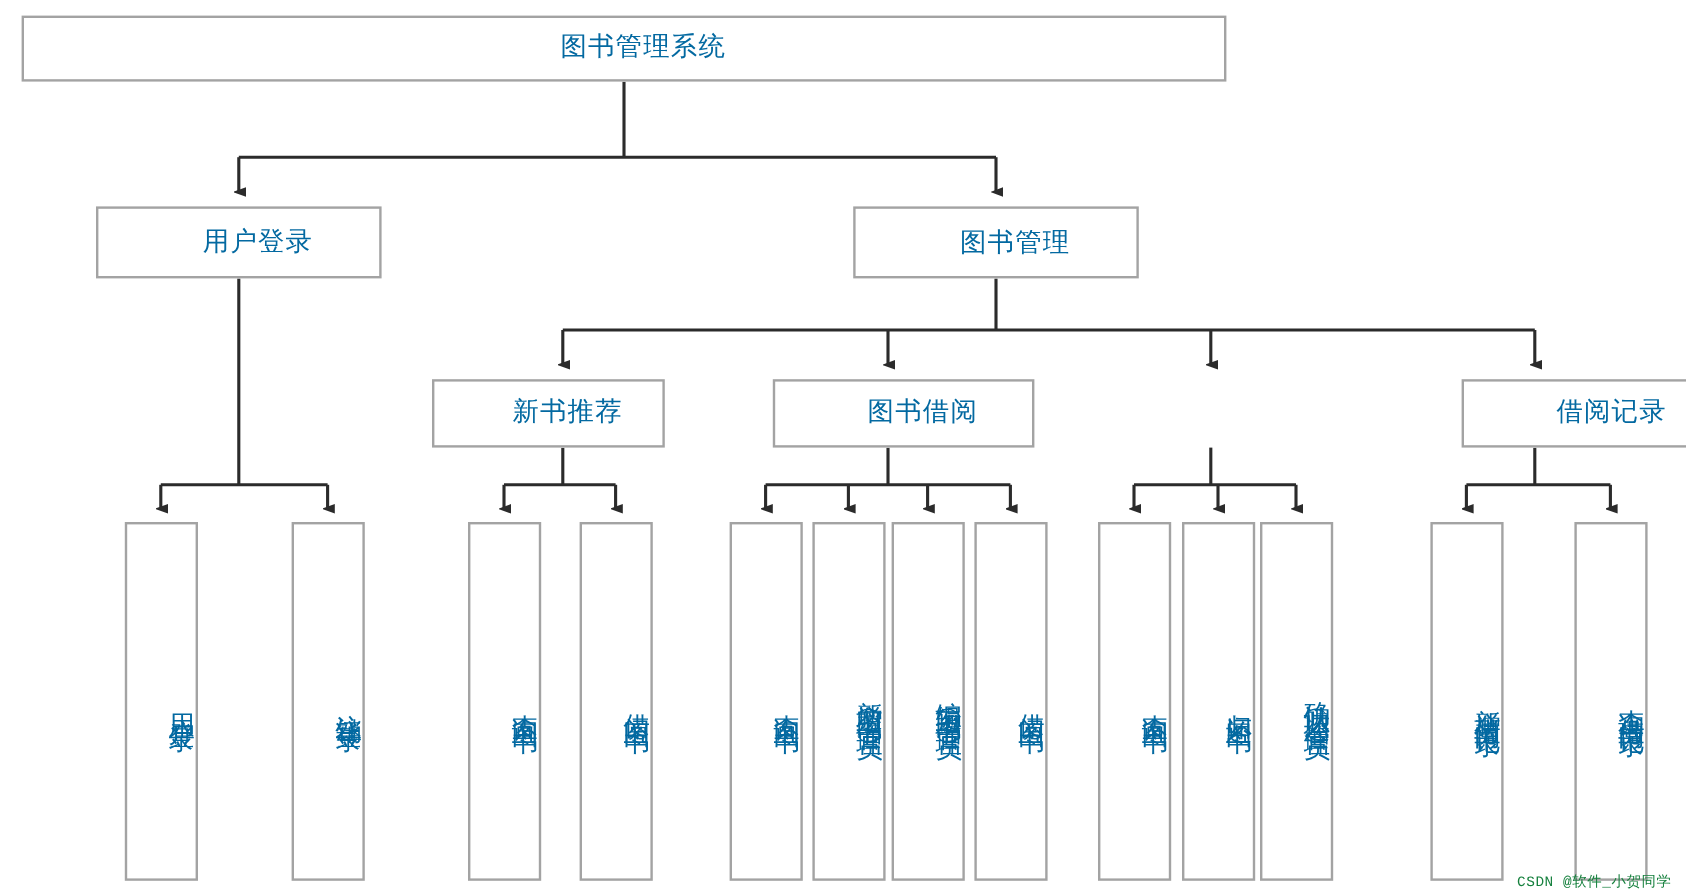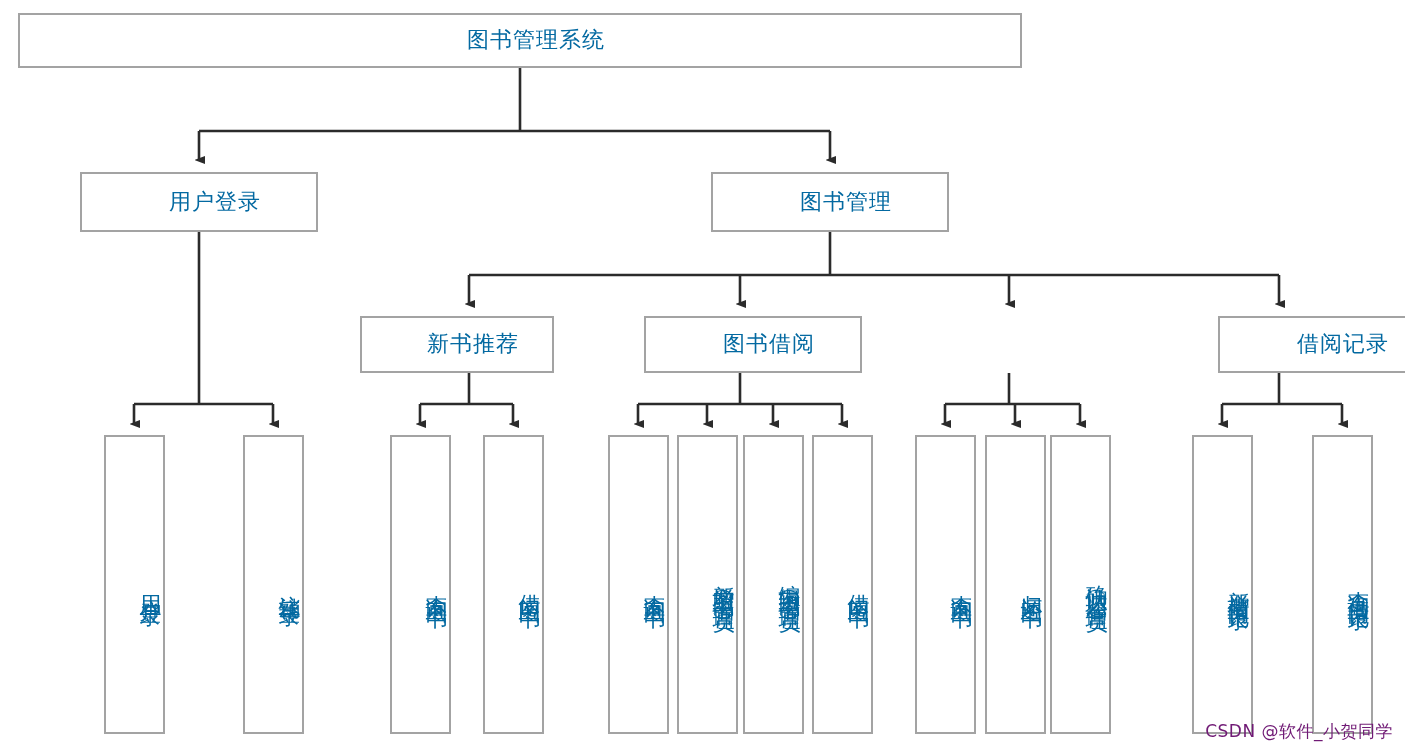--- a/index.html
+++ b/index.html
@@ -54,24 +54,25 @@
   }
   .node.vert .vlabel {
     writing-mode: vertical-rl;
     text-orientation: upright;
     white-space: nowrap;
   }
   .watermark {
     position: absolute;
     right: 12px;
     bottom: 4px;
-    font-size: 17px;
-    color: #701a75;
+    font-size: 12px;
+    color: #15803d;
     letter-spacing: 0.5px;
     white-space: nowrap;
+    font-family: Liberation Mono, monospace;
   }
 </style>
 </head>
 <body>
 
 <div id="canvas">
 
   <svg class="edges" viewBox="0 0 1405 747">
     <defs>
       <marker id="arw" markerWidth="10" markerHeight="10" refX="4" refY="6" orient="auto" markerUnits="userSpaceOnUse">

